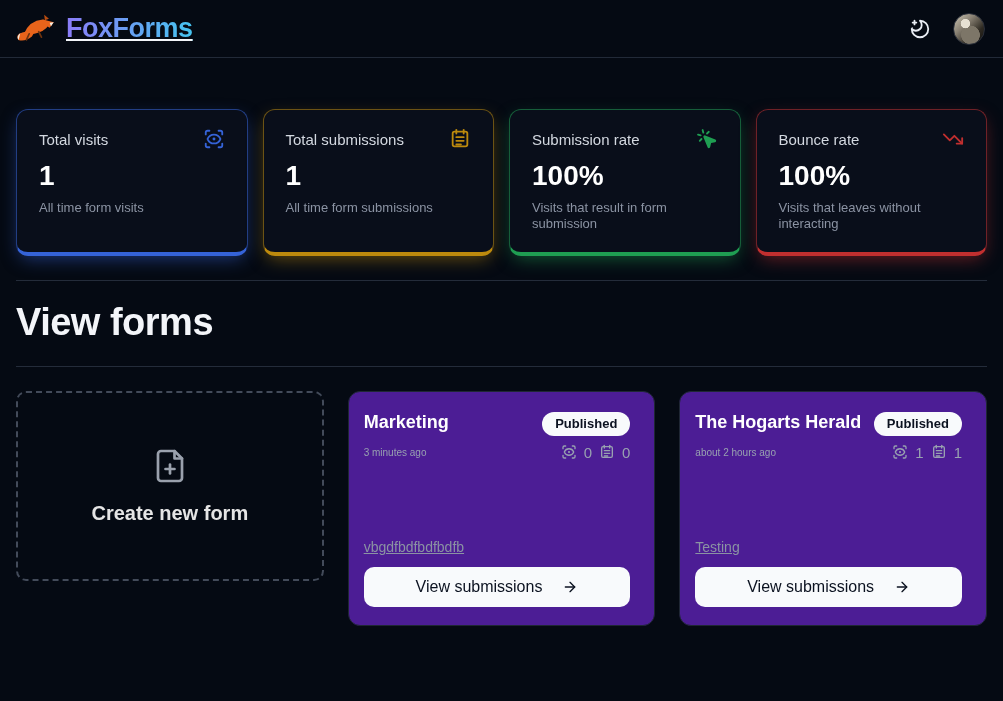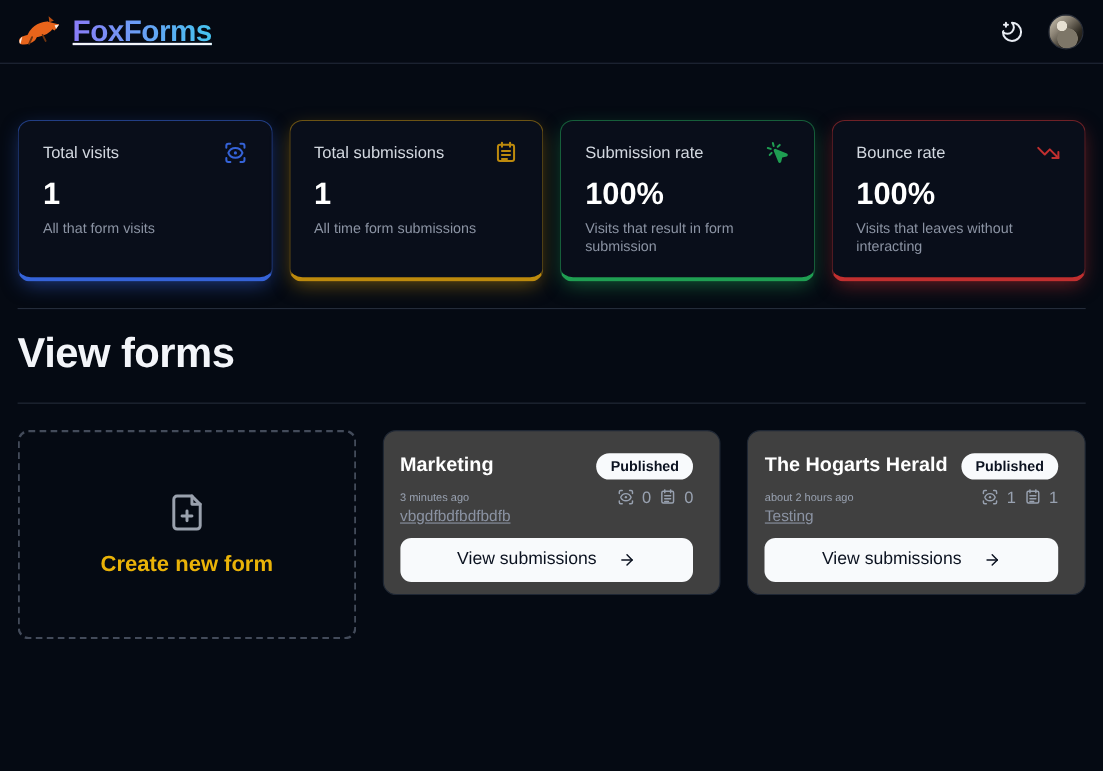--- a/index.html
+++ b/index.html
@@ -50,23 +50,23 @@
   .stat-desc { font-size:13px; color:#8b93a3; margin-top:8px; line-height:1.25; max-width:160px; }
   .divider { border:none; border-top:1px solid #242c3a; margin:24px 0 0 0; }
   .section-title { font-size:38px; font-weight:800; margin:20px 0 22px 0; letter-spacing:-0.5px; }
   
   .forms-grid { display:grid; grid-template-columns:repeat(3,1fr); gap:24px; margin-top:24px; }
   .create-card {
     height:190px; border:2px dashed #434b5a; border-radius:10px;
     display:flex; flex-direction:column; align-items:center; justify-content:center;
     gap:18px; color:#9aa1ad; cursor:pointer; background:transparent;
   }
-  .create-label { font-size:20px; font-weight:700; color:#eab308; }
+  .create-label { font-size:20px; font-weight:700; color:#e5e5e5; }
   .form-card {
-    height:150px; background:#404040; border:1px solid #1f2734; border-radius:12px;
+    height:235px; background:#4c1d95; border:1px solid #1f2734; border-radius:12px;
     padding:20px 24px 18px 15px; display:flex; flex-direction:column;
   }
   .form-card-top { display:flex; align-items:flex-start; justify-content:space-between; }
   .form-title { font-size:18px; font-weight:700; color:#fff; }
   .badge {
     background:#f8fafc; color:#0b1220; font-size:13px; font-weight:600;
     padding:4px 13px; border-radius:999px; line-height:1.2;
   }
   .form-meta { display:flex; align-items:center; justify-content:space-between; margin-top:8px; }
   .form-time { font-size:10px; color:#98a1b0; }
@@ -125,21 +125,21 @@
             <path d="M3 7V5a2 2 0 0 1 2-2h2"></path>
               <path d="M17 3h2a2 2 0 0 1 2 2v2"></path>
             <path d="M21 17v2a2 2 0 0 1-2 2h-2"></path>
               <path d="M7 21H5a2 2 0 0 1-2-2v-2"></path>
             <circle cx="12" cy="12" r="1.6" fill="currentColor" stroke="none"></circle>
             <path d="M18.9 12.3a1 1 0 0 0 0-.6 7.5 7.5 0 0 0-13.8 0 1 1 0 0 0 0 .6 7.5 7.5 0 0 0 13.8 0"></path>
           </svg>
         </span>
       </div>
       <div class="stat-value">1</div>
-      <div class="stat-desc">All that form visits</div>
+      <div class="stat-desc">All time form visits</div>
     </div>
 
     <div class="stat-card" style="--accent: #bd8a0d;">
       <div class="stat-top">
         <span class="stat-label">Total submissions</span>
         <span class="stat-icon">
           <svg width="22" height="22" viewBox="0 0 24 24" fill="none" stroke="currentColor" stroke-width="2" stroke-linecap="round" stroke-linejoin="round">
             <path d="M8 2v4"></path>
               <path d="M16 2v4"></path>
             <rect x="4" y="4" width="16" height="16" rx="2"></rect>

